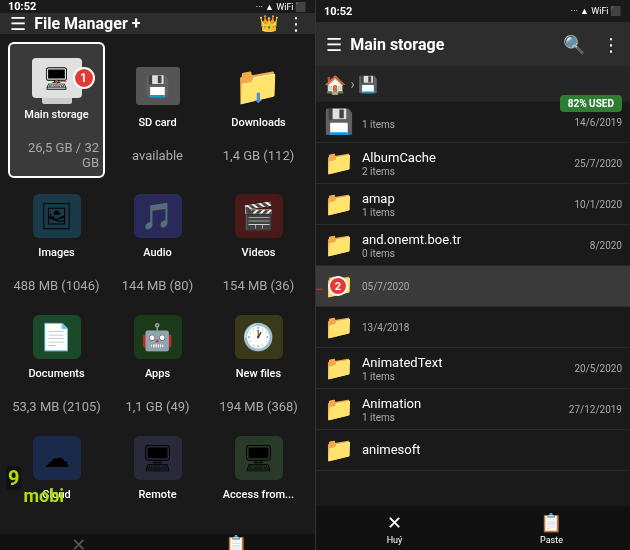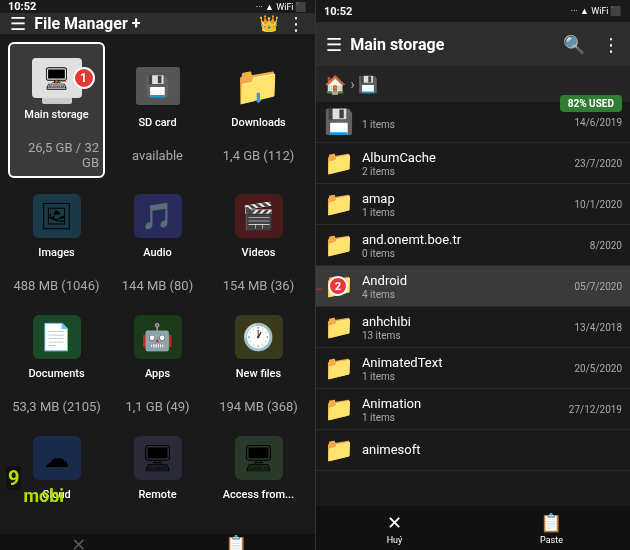--- a/index.html
+++ b/index.html
@@ -648,21 +648,21 @@
       </div>
       <span class="folder-date">14/6/2019</span>
     </div>
 
     <div class="file-row">
       <span class="folder-icon-small">📁</span>
       <div class="folder-info">
         <div class="folder-name">AlbumCache</div>
         <div class="folder-count">2 items</div>
       </div>
-      <span class="folder-date">23/7/2020</span>
+      <span class="folder-date">25/7/2020</span>
     </div>
 
     <div class="file-row">
       <span class="folder-icon-small">📁</span>
       <div class="folder-info">
         <div class="folder-name">amap</div>
         <div class="folder-count">1 items</div>
       </div>
       <span class="folder-date">10/1/2020</span>
     </div>
@@ -671,38 +671,30 @@
       <span class="folder-icon-small">📁</span>
       <div class="folder-info">
         <div class="folder-name">and.onemt.boe.tr</div>
         <div class="folder-count">0 items</div>
       </div>
       <span class="folder-date">8/2020</span>
     </div>
 
     <div class="file-row selected" style="position:relative;">
       <span class="folder-icon-small" style="color:#c8a000;">📁</span>
-      <div class="folder-info">
-        <div class="folder-name">Android</div>
-        <div class="folder-count">4 items</div>
-      </div>
       <span class="folder-date">05/7/2020</span>
 
       <div style="position:absolute;left:-8px;top:50%;transform:translateY(-50%);display:flex;align-items:center;gap:2px;">
         <span style="color:#e53935;font-size:18px;">←</span>
         <div style="width:20px;height:20px;background:#e53935;border-radius:50%;display:flex;align-items:center;justify-content:center;color:#fff;font-size:11px;font-weight:bold;border:2px solid #fff;">2</div>
       </div>
     </div>
 
     <div class="file-row">
       <span class="folder-icon-small">📁</span>
-      <div class="folder-info">
-        <div class="folder-name">anhchibi</div>
-        <div class="folder-count">13 items</div>
-      </div>
       <span class="folder-date">13/4/2018</span>
     </div>
 
     <div class="file-row">
       <span class="folder-icon-small">📁</span>
       <div class="folder-info">
         <div class="folder-name">AnimatedText</div>
         <div class="folder-count">1 items</div>
       </div>
       <span class="folder-date">20/5/2020</span>

